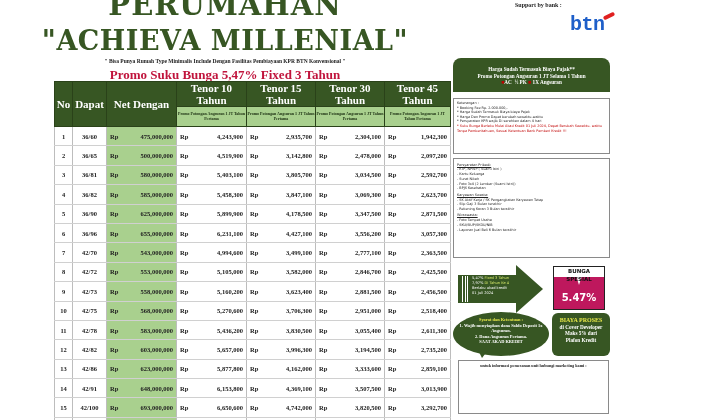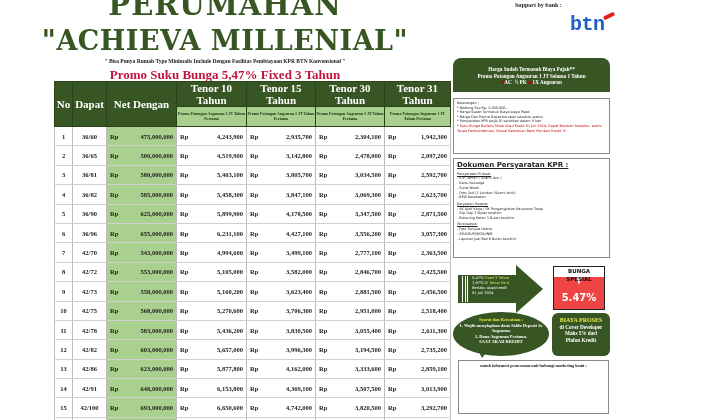--- a/index.html
+++ b/index.html
@@ -84,21 +84,21 @@
     position: absolute; left: 472px; top: 276px; width: 52px;
     font-family: "DejaVu Sans", sans-serif; font-size: 3.6px; line-height: 5px; color: #fff;
   }
   .arrow-text .yl { color: #d4e86a; }
   .arrow-stripes {
     position: absolute; left: 462px; top: 276px; width: 8px; height: 26px;
     background: repeating-linear-gradient(90deg, #ffffff 0 1px, #375623 1px 2.5px);
   }
   .bunga {
     position: absolute; left: 553px; top: 266px; width: 52px; height: 44px;
-    background: #ef4444; border: 1px solid #222;
+    background: #be185d; border: 1px solid #222;
   }
   .bunga-top {
     position: absolute; left: 0; top: 0; width: 50px; height: 18px; background: #fff;
     clip-path: polygon(0 0, 100% 0, 100% 55%, 55% 55%, 50% 100%, 45% 55%, 0 55%);
   }
   .bunga-l1 { position: absolute; left: 0; width: 50px; top: 1px; text-align: center; font-family: "DejaVu Sans", sans-serif; font-size: 5.5px; font-weight: bold; color: #111; }
   .bunga-l2 { position: absolute; left: 0; width: 50px; top: 9px; text-align: center; font-family: "DejaVu Sans", sans-serif; font-size: 5.5px; font-weight: bold; color: #111; }
   .bunga-val { position: absolute; left: 0; width: 50px; top: 25px; text-align: center; font-family: "DejaVu Sans", sans-serif; font-size: 10px; font-weight: bold; color: #fff; }
   .syarat {
     position: absolute; left: 453px; top: 312px; width: 96px; height: 44px;
@@ -151,21 +151,21 @@
       <col style="width:46px">
   </colgroup>
   <thead>
     <tr style="height:16px">
       <th rowspan="2">No</th>
       <th rowspan="2">Dapat</th>
       <th rowspan="2" colspan="2">Net Dengan</th>
       <th colspan="2">Tenor 10 Tahun</th>
       <th colspan="2">Tenor 15 Tahun</th>
       <th colspan="2">Tenor 30 Tahun</th>
-      <th colspan="2">Tenor 31 Tahun</th>
+      <th colspan="2">Tenor 45 Tahun</th>
     </tr>
     <tr style="height:20px">
       <th colspan="2" class="sub">Promo Potongan Angsuran 1 JT Tahun Pertama</th>
       <th colspan="2" class="sub">Promo Potongan Angsuran 1 JT Tahun Pertama</th>
       <th colspan="2" class="sub">Promo Potongan Angsuran 1 JT Tahun Pertama</th>
       <th colspan="2" class="sub">Promo Potongan Angsuran 1 JT Tahun Pertama</th>
     </tr>
   </thead>
   <tbody id="tbody">
       <tr>
@@ -408,21 +408,20 @@
 <div class="ket-box">
   <div>Keterangan :</div>
   <div>* Booking Fee Rp. 2.000.000,-</div>
   <div>* Harga Sudah Termasuk Biaya biaya Pajak</div>
   <div>* Harga Dan Promo Dapat berubah sewaktu-waktu</div>
   <div>* Persyaratan KPR wajib Di serahkan dalam 4 hari</div>
   <div class="red">* Suku Bunga Berlaku Mulai Akad Kredit 01 Juli 2024, Dapat Berubah Sewaktu- waktu Tanpa Pemberitahuan, Sesuai Ketentuan Bank Pemberi Kredit !!!</div>
 </div>
 
 <div class="dok-box">
-  <div class="dok-title">Dokumen Persyaratan KPR :</div>
   <div id="dok-sections">
       <div class="dok-sec">Persyaratan Pribadi:</div>
       <div>- KTP, NPWP ( Suami Istri )</div>
       <div>- Kartu Keluarga</div>
       <div>- Surat Nikah</div>
       <div>- Foto 3x4 (2 Lembar (Suami Istri))</div>
       <div>- BPJS Kesehatan</div>
       <div class="dok-sec">Karyawan Swasta:</div>
       <div>- SK Aktif Kerja / SK Pengangkatan Karyawan Tetap</div>
       <div>- Slip Gaji 3 Bulan terakhir</div>

